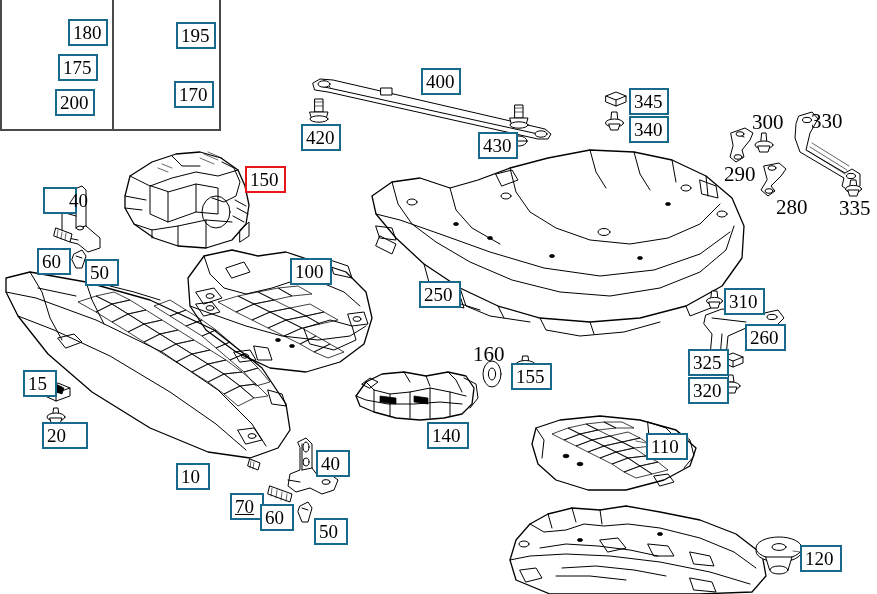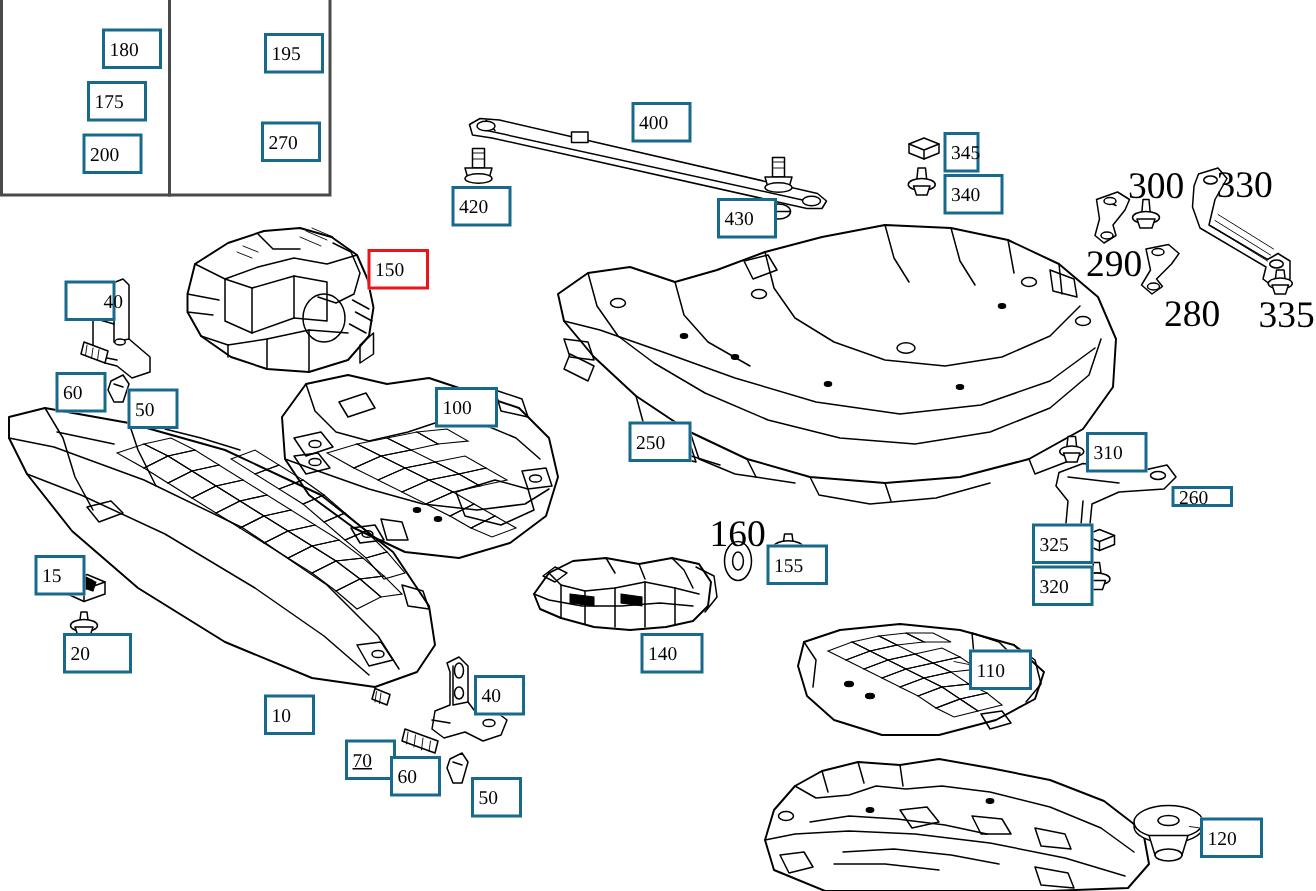--- a/index.html
+++ b/index.html
@@ -7,35 +7,35 @@
   #page{position:relative;width:877px;height:594px;background:#fff;overflow:hidden;}
 
   
   .callout{
     position:absolute;
     box-sizing:border-box;
     border:2px solid #186a8c;
     background:#ffffff;
     color:#000000;
     font-family:"Liberation Serif", serif;
-    font-size:13px;
+    font-size:19px;
     line-height:1;
     display:flex;
     align-items:center;
     justify-content:flex-start;
     padding-left:3px;
     letter-spacing:0px;
     z-index:40;
   }
   .callout.sel{ border-color:#e8161a; }
   .plainlabel{
     position:absolute;
     color:#000;
     font-family:"Liberation Serif", serif;
-    font-size:25px;
+    font-size:21px;
     line-height:1;
     background:transparent;
     z-index:40;
     white-space:nowrap;
   }
 
   
   #inset{
     position:absolute;left:0;top:-2px;width:221px;height:133px;
     box-sizing:border-box;
@@ -460,34 +460,34 @@
 
   <div id="inset">
     <div id="inset-divider"></div>
   </div>
 
   <div id="callout-layer">
       <div class="callout" style="left: 68px; top: 19px; width: 40px; height: 27px;">180</div>
       <div class="callout" style="left: 58px; top: 54px; width: 40px; height: 27px;">175</div>
       <div class="callout" style="left: 55px; top: 89px; width: 40px; height: 27px;">200</div>
       <div class="callout" style="left: 176px; top: 22px; width: 40px; height: 27px;">195</div>
-      <div class="callout" style="left: 174px; top: 81px; width: 40px; height: 27px;">270</div>
+      <div class="callout" style="left: 174px; top: 81px; width: 40px; height: 27px;">170</div>
       <div class="callout" style="left: 421px; top: 68px; width: 40px; height: 27px;">400</div>
       <div class="callout" style="left: 301px; top: 124px; width: 40px; height: 27px;">420</div>
       <div class="callout" style="left: 478px; top: 132px; width: 40px; height: 27px;">430</div>
-      <div class="callout" style="left: 629px; top: 88px; width: 24px; height: 27px; text-align: center;">345</div>
+      <div class="callout" style="left: 629px; top: 88px; width: 40px; height: 27px; text-align: center;">345</div>
       <div class="callout" style="left: 629px; top: 116px; width: 40px; height: 27px;">340</div>
       <div class="callout sel" style="left: 245px; top: 166px; width: 41px; height: 27px;">150</div>
       <div class="callout" style="left: 43px; top: 187px; width: 34px; height: 27px; padding-left: 24px;">40</div>
       <div class="callout" style="left: 37px; top: 248px; width: 34px; height: 27px;">60</div>
       <div class="callout" style="left: 85px; top: 259px; width: 34px; height: 27px;">50</div>
       <div class="callout" style="left: 290px; top: 258px; width: 42px; height: 27px;">100</div>
       <div class="callout" style="left: 419px; top: 281px; width: 42px; height: 27px;">250</div>
       <div class="callout" style="left: 724px; top: 288px; width: 41px; height: 27px;">310</div>
-      <div class="callout" style="left: 781px; top: 324px; width: 41px; height: 14px;">260</div>
+      <div class="callout" style="left: 745px; top: 324px; width: 41px; height: 27px;">260</div>
       <div class="callout" style="left: 688px; top: 349px; width: 41px; height: 27px; text-align: right;">325</div>
       <div class="callout" style="left: 688px; top: 377px; width: 41px; height: 27px;">320</div>
       <div class="callout" style="left: 23px; top: 370px; width: 34px; height: 27px;">15</div>
       <div class="callout" style="left: 42px; top: 422px; width: 46px; height: 27px;">20</div>
       <div class="callout" style="left: 511px; top: 363px; width: 41px; height: 27px;">155</div>
       <div class="callout" style="left: 427px; top: 422px; width: 42px; height: 27px;">140</div>
       <div class="callout" style="left: 646px; top: 433px; width: 42px; height: 27px;">110</div>
       <div class="callout" style="left: 176px; top: 463px; width: 34px; height: 27px;">10</div>
       <div class="callout" style="left: 316px; top: 450px; width: 34px; height: 27px;">40</div>
       <div class="callout" style="left: 230px; top: 493px; width: 34px; height: 27px; text-decoration: underline;">70</div>

